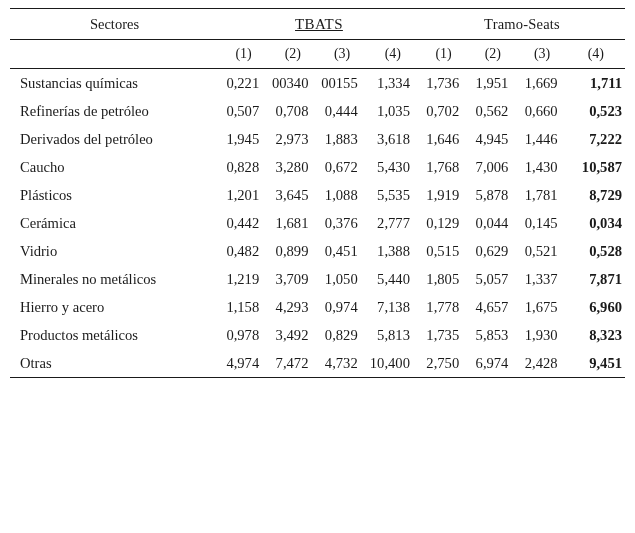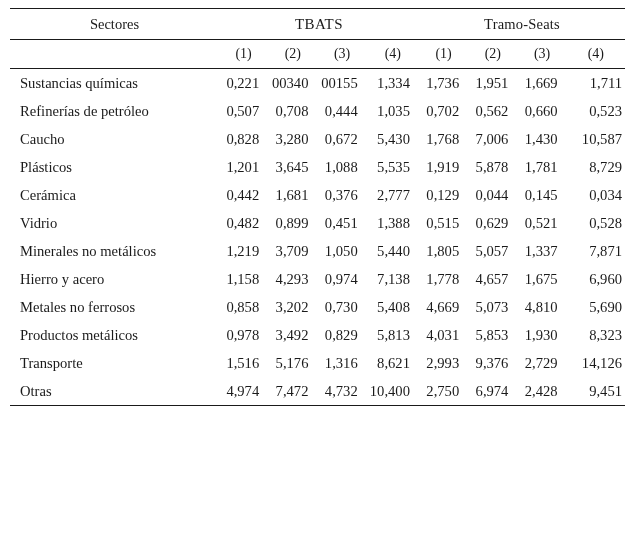--- a/index.html
+++ b/index.html
@@ -43,20 +43,21 @@
   th.group-title {
     font-size: 14.5px;
     text-align: center;
     height: 30px;
     letter-spacing: 0.2px;
   }
   th.group-title.smallcaps {
     font-variant: small-caps;
     font-size: 15px;
     letter-spacing: 0.4px;
+    text-decoration: underline;
   }
   th.sectores-head {
     font-size: 14.5px;
     text-align: center;
     height: 30px;
   }
   th.colnum {
     font-size: 14px;
     text-align: center;
     height: 28px;
@@ -75,21 +76,21 @@
     padding-left: 10px;
     white-space: nowrap;
   }
   td.num {
     font-size: 14.6px;
     text-align: right;
     padding-right: 9px;
     white-space: nowrap;
     font-variant-numeric: lining-nums;
   }
-  td.num.last { padding-right: 3px; }
+  td.num.last { padding-right: 3px; font-weight: bold; }
 
   
   col.c-sector { width: 208px; }
   col.c-n      { width: 49px; }
   col.c-n-wide { width: 52px; }
   col.c-n-last { width: 58px; }
 </style>
 </head>
 <body>
 
@@ -141,20 +142,31 @@
           <td class="num">0,507</td>
           <td class="num">0,708</td>
           <td class="num">0,444</td>
           <td class="num">1,035</td>
           <td class="num">0,702</td>
           <td class="num">0,562</td>
           <td class="num">0,660</td>
           <td class="num last">0,523</td>
         </tr>
         <tr>
+          <td class="sector">Derivados del petróleo</td>
+          <td class="num">1,945</td>
+          <td class="num">2,973</td>
+          <td class="num">1,883</td>
+          <td class="num">3,618</td>
+          <td class="num">1,646</td>
+          <td class="num">4,945</td>
+          <td class="num">1,446</td>
+          <td class="num last">7,222</td>
+        </tr>
+        <tr>
           <td class="sector">Caucho</td>
           <td class="num">0,828</td>
           <td class="num">3,280</td>
           <td class="num">0,672</td>
           <td class="num">5,430</td>
           <td class="num">1,768</td>
           <td class="num">7,006</td>
           <td class="num">1,430</td>
           <td class="num last">10,587</td>
         </tr>
@@ -207,51 +219,29 @@
           <td class="num">1,158</td>
           <td class="num">4,293</td>
           <td class="num">0,974</td>
           <td class="num">7,138</td>
           <td class="num">1,778</td>
           <td class="num">4,657</td>
           <td class="num">1,675</td>
           <td class="num last">6,960</td>
         </tr>
         <tr>
-          <td class="sector">Metales no ferrosos</td>
-          <td class="num">0,858</td>
-          <td class="num">3,202</td>
-          <td class="num">0,730</td>
-          <td class="num">5,408</td>
-          <td class="num">4,669</td>
-          <td class="num">5,073</td>
-          <td class="num">4,810</td>
-          <td class="num last">5,690</td>
-        </tr>
-        <tr>
           <td class="sector">Productos metálicos</td>
           <td class="num">0,978</td>
           <td class="num">3,492</td>
           <td class="num">0,829</td>
           <td class="num">5,813</td>
-          <td class="num">4,031</td>
+          <td class="num">1,735</td>
           <td class="num">5,853</td>
           <td class="num">1,930</td>
           <td class="num last">8,323</td>
-        </tr>
-        <tr>
-          <td class="sector">Transporte</td>
-          <td class="num">1,516</td>
-          <td class="num">5,176</td>
-          <td class="num">1,316</td>
-          <td class="num">8,621</td>
-          <td class="num">2,993</td>
-          <td class="num">9,376</td>
-          <td class="num">2,729</td>
-          <td class="num last">14,126</td>
         </tr>
         <tr>
           <td class="sector">Otras</td>
           <td class="num">4,974</td>
           <td class="num">7,472</td>
           <td class="num">4,732</td>
           <td class="num">10,400</td>
           <td class="num">2,750</td>
           <td class="num">6,974</td>
           <td class="num">2,428</td>

